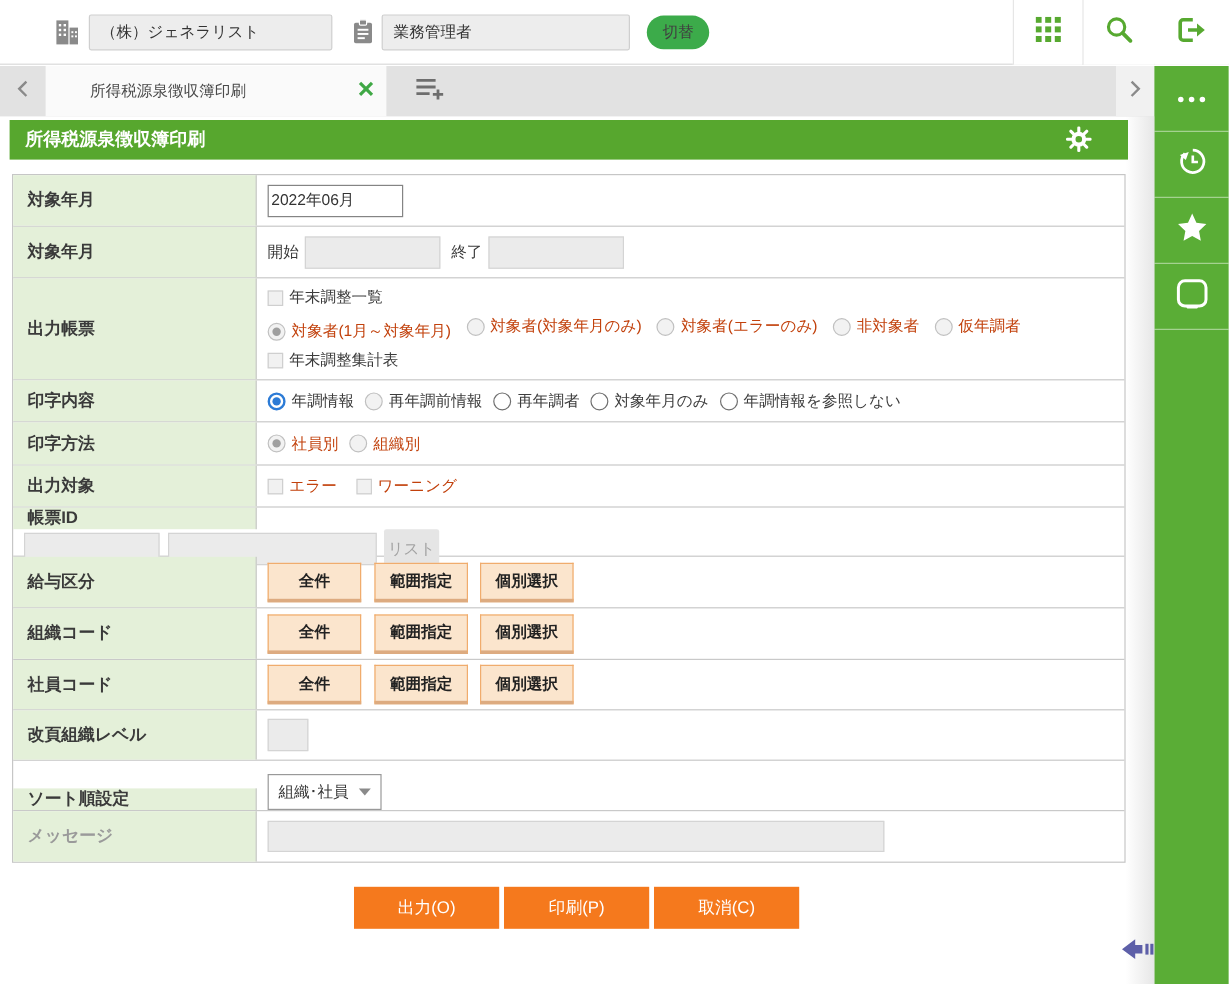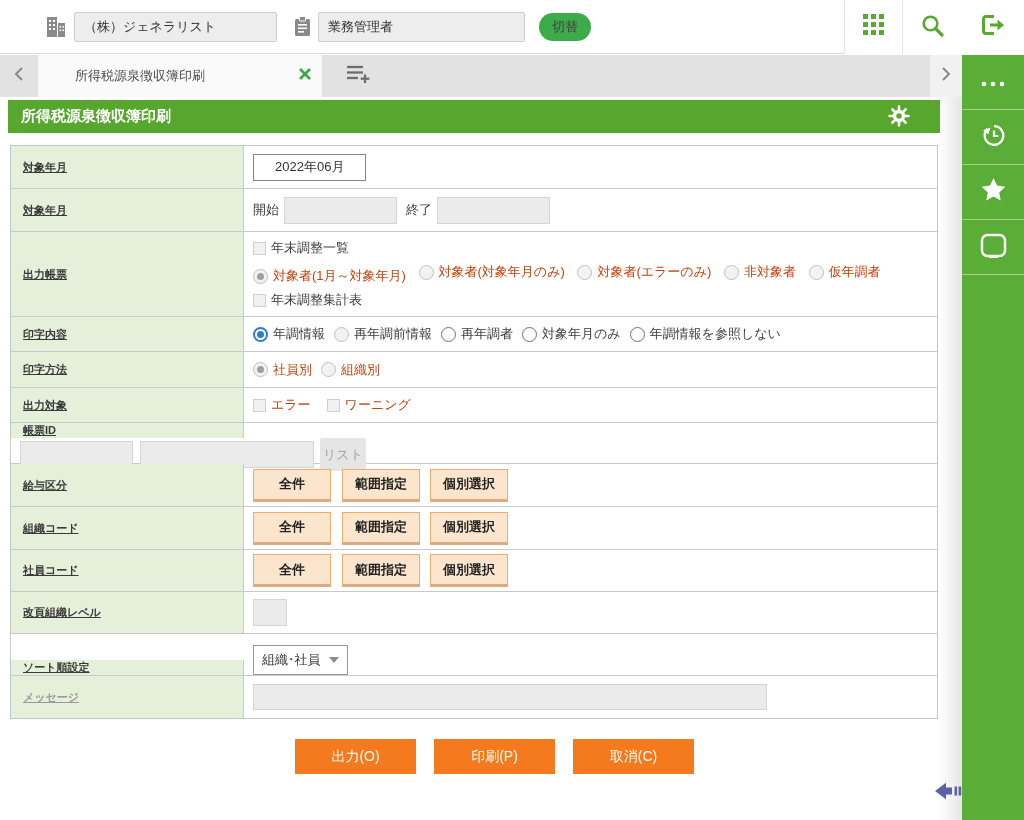--- a/index.html
+++ b/index.html
@@ -33,27 +33,27 @@
              display:flex; align-items:center; justify-content:center; cursor:pointer; }
   
   .titlebar { position:absolute; left:8px; top:100px; width:932px; height:33px; background:#57a72e;
               display:flex; align-items:center; padding-left:13px; }
   .titlebar .t-text { color:#fff; font-weight:bold; font-size:15px; }
   .gear { position:absolute; right:30px; top:5px; cursor:pointer; }
   
   .formtable { position:absolute; left:10px; top:145px; width:928px; border:1px solid #c6c6c6; background:#fff; }
   .frow { display:flex; border-bottom:1px solid #c9c9c9; }
   .frow:last-child { border-bottom:none; }
-  .flabel { width:233px; flex-shrink:0; background:#e4f0d9; border-right:1px solid #c9c9c9;
-            display:flex; align-items:center; padding-left:12px; font-size:11px; font-weight:bold; color:#3a3a3a;text-decoration:underline; }
+  .flabel { width:203px; flex-shrink:0; background:#e4f0d9; border-right:1px solid #c9c9c9;
+            display:flex; align-items:center; padding-left:12px; font-size:14px; font-weight:bold; color:#3a3a3a; }
   .flabel.dim { color:#9a9a9a; }
   .fcontent { flex:1; display:flex; align-items:center; padding-left:9px; font-size:13px; }
   .fcontent.col { flex-direction:column; align-items:flex-start; justify-content:center; gap:6px; }
   .white-input { background:#fff; border:1px solid #848484; height:27px; font-size:13px; color:#333;
-                 padding:0 21px; font-family:inherit; }
+                 padding:0 2px; font-family:inherit; }
   .gray-input { background:#ebebeb; border:1px solid #d4d4d4; height:27px; display:inline-block; }
   .inline-label { font-size:13px; color:#3a3a3a; }
   .opt { display:inline-flex; align-items:center; gap:5px; font-size:13px; color:#3c3c3c; margin-right:9px; cursor:pointer; }
   .opt.gray { color:#c2410c; }
   .cb { width:13px; height:13px; background:#fbfbfb; border:1px solid #bdbdbd; display:inline-block; flex-shrink:0; }
   .cb.dis { background:#f1f1f1; border-color:#cfcfcf; }
   .rd { width:15px; height:15px; border-radius:50%; border:1px solid #6f6f6f; background:#fff;
         display:inline-flex; align-items:center; justify-content:center; flex-shrink:0; }
   .rd.checked { border:2px solid #2c7bd6; }
   .rd.checked::after { content:""; width:7px; height:7px; border-radius:50%; background:#2c7bd6; }
@@ -61,21 +61,21 @@
   .rd.dis.checked::after { content:""; width:7px; height:7px; border-radius:50%; background:#9f9f9f; }
   .list-btn { width:46px; height:33px; background:#e5e5e5; color:#a3a3a3; font-size:13px; border:none;
               border-radius:2px; display:flex; align-items:center; justify-content:center; font-family:inherit; }
   .cream-btn { width:78px; height:33px; background:#fbe5cd; border:1px solid #f0ac6d; border-bottom:3px solid #ddab80;
                font-size:13px; font-weight:bold; color:#222; cursor:pointer; font-family:inherit;
                display:flex; align-items:center; justify-content:center; }
   .select { min-width:85px; height:30px; border:1px solid #999; background:#fff; cursor:pointer;
             display:inline-flex; align-items:center; padding:0 8px; font-size:13px; color:#333; gap:8px; }
   .tri { width:0; height:0; border-left:5px solid transparent; border-right:5px solid transparent; border-top:6px solid #8a8a8a; }
   
-  .actions { position:absolute; top:739px; left:295px; display:flex; gap:18px; }
+  .actions { position:absolute; top:739px; left:295px; display:flex; gap:4px; }
   .action-btn { width:121px; height:35px; background:#f5791d; color:#fff; font-size:14px; border:none;
                 cursor:pointer; font-family:inherit; display:flex; align-items:center; justify-content:center; }
   .right-gradient { position:absolute; top:97px; left:938px; width:24px; height:723px;
                     background:linear-gradient(to right, rgba(236,236,236,0) 0%, rgba(210,210,210,.55) 100%); }
   .collapse { position:absolute; left:934px; top:780px; cursor:pointer; }
 </style>
 </head>
 <body>
 
 <div class="header">

